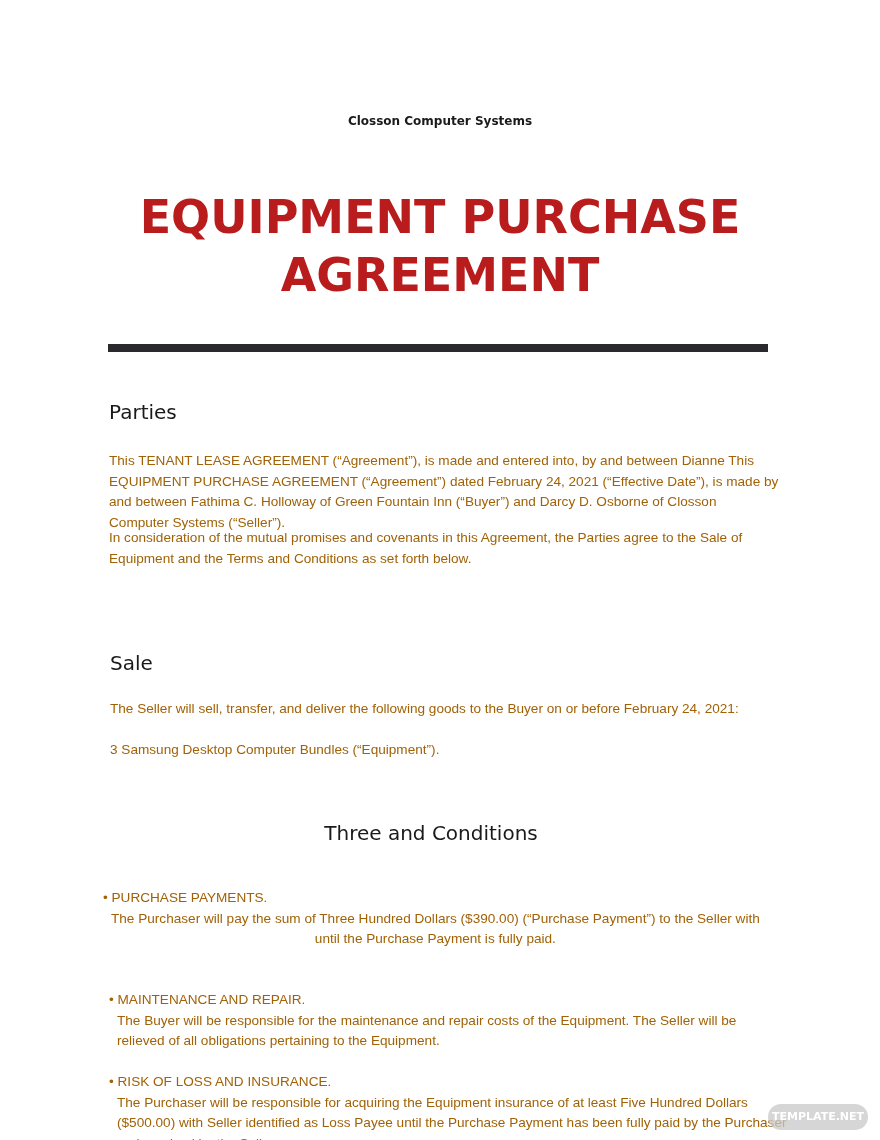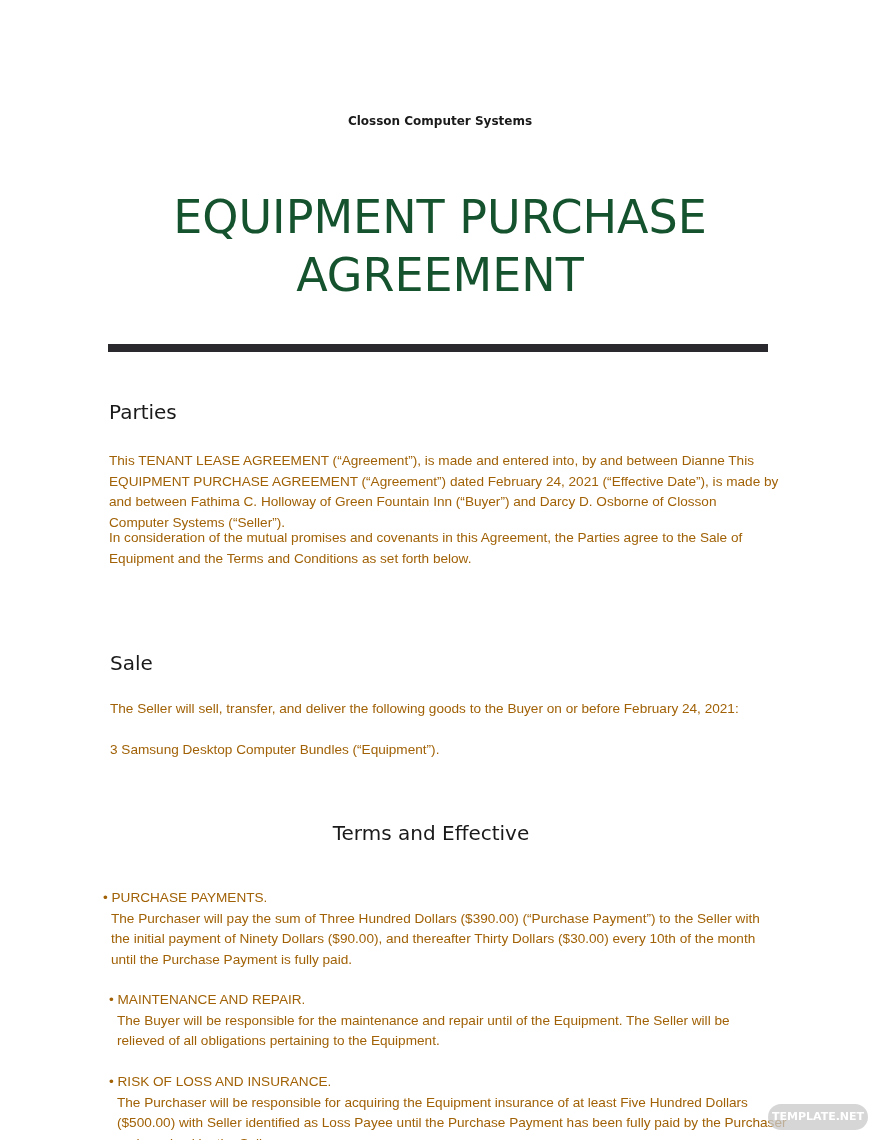--- a/index.html
+++ b/index.html
@@ -1,20 +1,20 @@
 <!DOCTYPE html>
 <html><head>
   <meta charset="utf-8">
   <style>
     html, body { margin:0; padding:0; background:#ffffff; }
     body { width:880px; height:1140px; overflow:hidden; position:relative; color:#1c1c1c; }
     .company { position:absolute; top:114px; left:0; width:880px; text-align:center;
       font-family:"DejaVu Sans", sans-serif; font-weight:bold; font-size:12px; color:#1a1a1a; }
     .title { position:absolute; top:188px; left:0; width:880px; text-align:center;
-      font-family:"DejaVu Sans", sans-serif; font-weight:normal; font-size:46px; line-height:58px; color:#14532d; letter-spacing:0px; }
+      font-family:"DejaVu Sans", sans-serif; font-weight:bold; font-size:46px; line-height:58px; color:#b91c1c; letter-spacing:0px; }
     .bar { position:absolute; top:344px; left:108px; width:660px; height:8px; background:#2a2a2e; }
     .h2 { position:absolute; font-family:"DejaVu Sans", sans-serif; font-size:20px; color:#1a1a1a; }
     .p { position:absolute; font-family:"Liberation Sans", sans-serif; font-size:13.6px; line-height:20.5px; color:#a16207; }
     .watermark { position:absolute; left:768px; top:1104px; width:100px; height:26px; border-radius:13px;
       background:rgba(200,200,200,0.75); color:#fff; font-family:"DejaVu Sans", sans-serif; font-weight:bold;
       font-size:11px; text-align:center; line-height:26px; }
   </style>
 </head>
 <body>
 
@@ -34,35 +34,34 @@
 </div>
 <div class="p" style="top:528px;left:109px;">
   <div>In consideration of the mutual promises and covenants in this Agreement, the Parties agree to the Sale of</div>
   <div>Equipment and the Terms and Conditions as set forth below.</div>
 </div>
 
 <div class="h2" style="top:651px;left:110px;">Sale</div>
 <div class="p" style="top:699px;left:110px;">The Seller will sell, transfer, and deliver the following goods to the Buyer on or before February 24, 2021:</div>
 <div class="p" style="top:740px;left:110px;">3 Samsung Desktop Computer Bundles (“Equipment”).</div>
 
-<div class="h2" style="top:821px;left:0;width:862px;text-align:center;">Terms and Effective</div>
+<div class="h2" style="top:821px;left:0;width:862px;text-align:center;">Three and Conditions</div>
 
 <div class="p" style="top:888px;left:103px;">
   <div>• PURCHASE PAYMENTS.</div>
-  <div style="padding-left:8px;">
+  <div style="padding-left:8px;text-align:center;">
     <div>The Purchaser will pay the sum of Three Hundred Dollars ($390.00) (“Purchase Payment”) to the Seller with</div>
-    <div>the initial payment of Ninety Dollars ($90.00), and thereafter Thirty Dollars ($30.00) every 10th of the month</div>
     <div>until the Purchase Payment is fully paid.</div>
   </div>
 </div>
 
 <div class="p" style="top:990px;left:109px;">
   <div>• MAINTENANCE AND REPAIR.</div>
   <div style="padding-left:8px;">
-    <div>The Buyer will be responsible for the maintenance and repair until of the Equipment. The Seller will be</div>
+    <div>The Buyer will be responsible for the maintenance and repair costs of the Equipment. The Seller will be</div>
     <div>relieved of all obligations pertaining to the Equipment.</div>
   </div>
 </div>
 
 <div class="p" style="top:1072px;left:109px;">
   <div>• RISK OF LOSS AND INSURANCE.</div>
   <div style="padding-left:8px;">
     <div>The Purchaser will be responsible for acquiring the Equipment insurance of at least Five Hundred Dollars</div>
     <div>($500.00) with Seller identified as Loss Payee until the Purchase Payment has been fully paid by the Purchaser</div>
     <div>and received by the Seller.</div>

